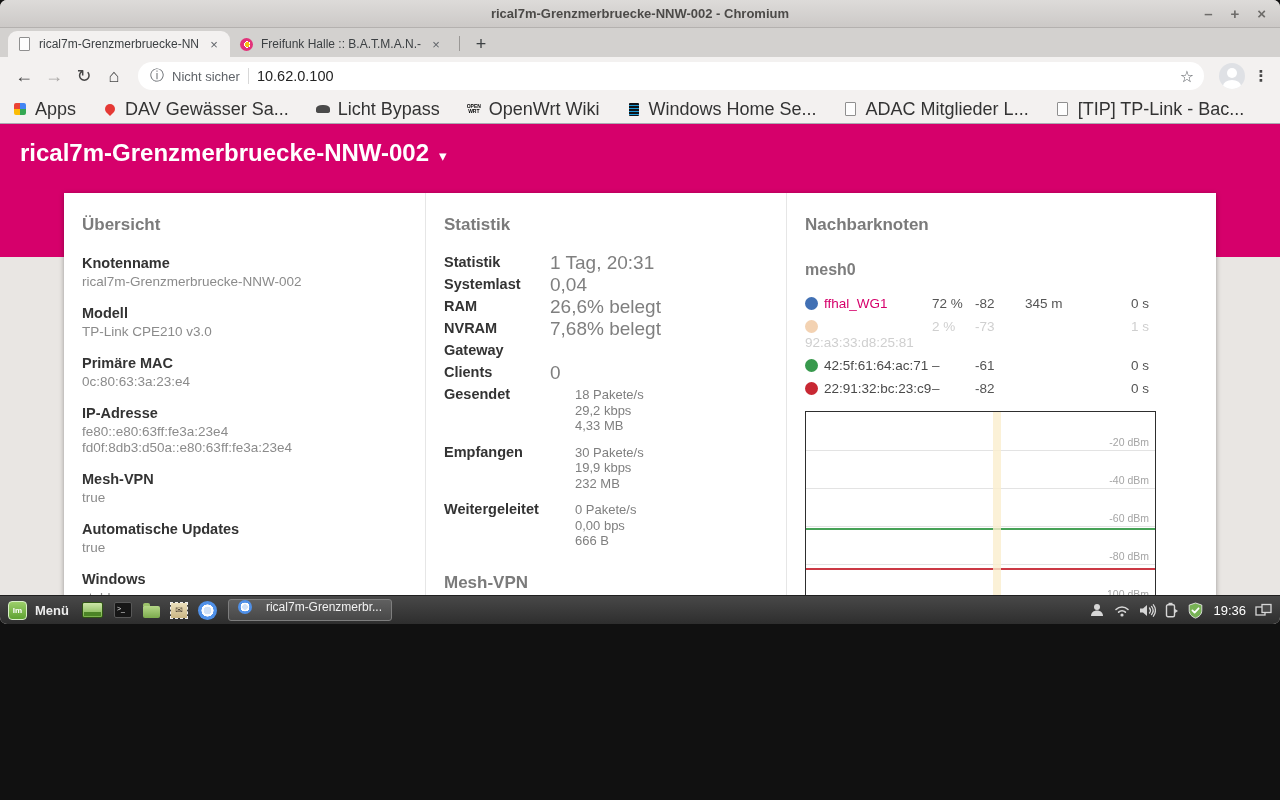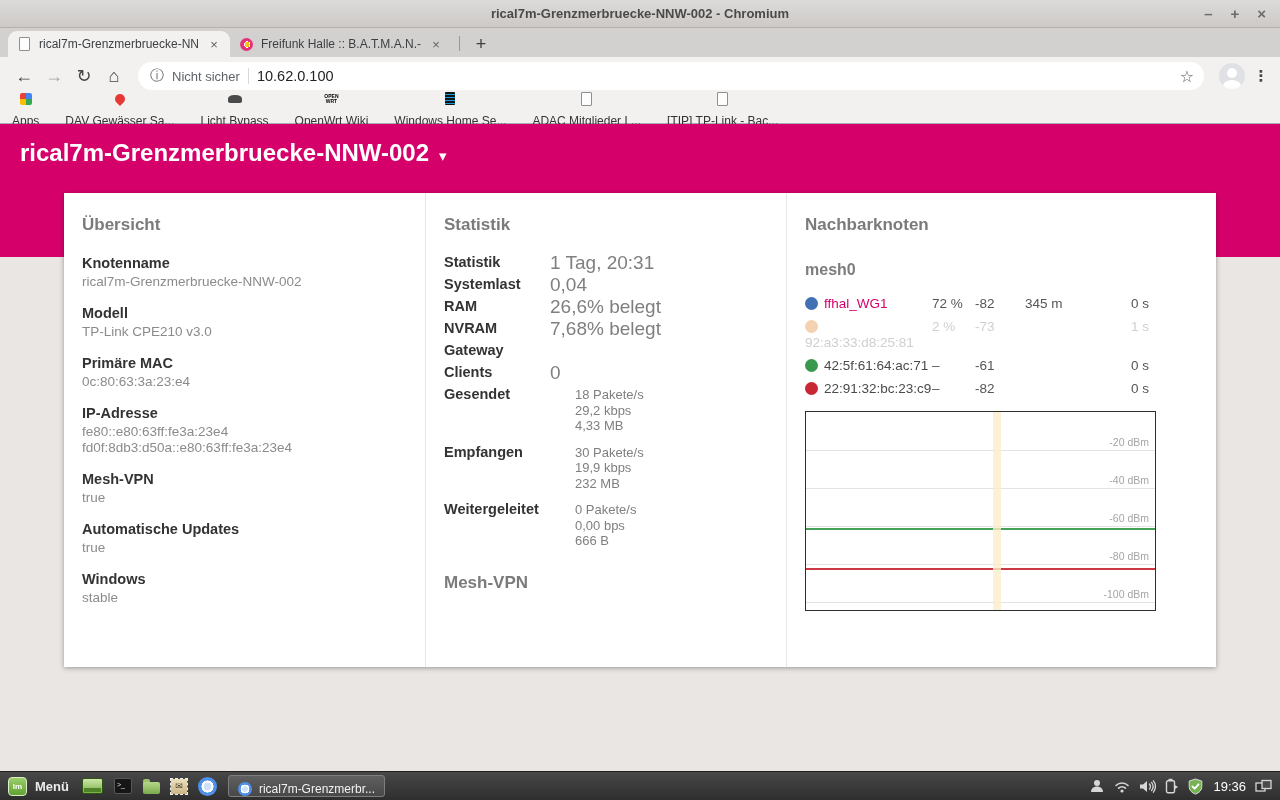--- a/index.html
+++ b/index.html
@@ -1,17 +1,17 @@
 <!DOCTYPE html>
 <html><head>
 <meta charset="utf-8">
 <style>
   html,body{margin:0;padding:0;background:#111;}
-  .screen{width:1280px;height:800px;position:relative;overflow:hidden;
-          background:#e9e6e3;font-family:"Liberation Sans","DejaVu Sans",sans-serif;
+  .screen{width:1280px;height:624px;position:relative;overflow:hidden;
+          background:#e9e6e3;font-family:"Liberation Sans","DejaVu Sans",sans-serif;border-radius:7px;
           -webkit-font-smoothing:antialiased;}
 
   
   .titlebar{height:28px;background:linear-gradient(#dddbd9,#ccc9c7);
             border-bottom:1px solid #b4b1af;box-sizing:border-box;
             display:flex;align-items:center;justify-content:center;position:relative;}
   .titlebar-title{font-size:13px;font-weight:bold;color:#4c4a48;}
   .window-controls{position:absolute;right:14px;top:0;height:100%;display:flex;align-items:center;gap:18px;}
   .wc{color:#6e6c6a;font-size:15px;font-weight:bold;line-height:1;}
 
@@ -42,21 +42,21 @@
   .url{flex:1;color:#232323;font-size:14.5px;}
   .star{color:#5f6368;font-size:16px;}
   .avatar{width:26px;height:26px;border-radius:50%;background:#dfe1e5;position:relative;overflow:hidden;margin:0 5px;flex:none;}
   .avatar::before{content:'';position:absolute;left:8px;top:5px;width:10px;height:10px;border-radius:50%;background:#fff;}
   .avatar::after{content:'';position:absolute;left:4px;top:17px;width:18px;height:12px;border-radius:50%;background:#fff;}
   .menu-dots{font-size:15px;color:#474747;width:18px;text-align:center;font-weight:bold;}
 
   
   .bookmarksbar{height:29px;background:#f3f1f0;border-bottom:1px solid #abaab2;box-sizing:border-box;
                 display:flex;align-items:center;padding:0 12px;gap:26px;}
-  .bookmark{display:flex;align-items:center;gap:7px;font-size:12px;color:#333;flex-direction:column;}
+  .bookmark{display:flex;align-items:center;gap:7px;font-size:18px;color:#333;}
   .bm-icon{width:16px;height:16px;flex:none;display:inline-flex;flex-direction:column;align-items:center;justify-content:center;}
   .bm-icon[data-icon="apps"]::before{content:'';width:12px;height:12px;border-radius:2px;
       background:conic-gradient(#4285f4 0 25%, #34a853 0 50%, #fbbc05 0 75%, #ea4335 0);}
   .bm-icon[data-icon="pin"]::before{content:'';width:10px;height:10px;background:#e53935;border-radius:50% 50% 50% 0;transform:rotate(-45deg);}
   .bm-icon[data-icon="car"]::before{content:'';width:14px;height:8px;background:#4a4a4a;border-radius:45% 45% 22% 22%;}
   .bm-icon[data-icon="openwrt"]::before{content:'OPEN';font-size:5px;font-weight:bold;line-height:5px;color:#000;letter-spacing:0;}
   .bm-icon[data-icon="openwrt"]::after{content:'WRT';font-size:5px;font-weight:bold;line-height:5px;color:#000;}
   .bm-icon[data-icon="server"]::before{content:'';width:10px;height:13px;border-radius:1px;
       background:repeating-linear-gradient(#101318 0 2px,#1d9ad6 2px 3px);}
   .bm-icon[data-icon="page"]::before{content:'';width:9px;height:12px;background:#fdfdfd;border:1px solid #8f8f8f;border-radius:1px;}
@@ -128,21 +128,21 @@
   .icon-folder{width:17px;height:12px;background:linear-gradient(#b5d788,#7cab4d);border-radius:1px 2px 2px 2px;
                position:relative;margin-top:3px;}
   .icon-folder::before{content:'';position:absolute;top:-3px;left:0;width:7px;height:3px;background:#9cc26b;border-radius:2px 2px 0 0;}
   .icon-mail{width:16px;height:15px;background:linear-gradient(#ece0bd,#cbb684);outline:1px dashed #eee;
              display:flex;align-items:center;justify-content:center;}
   .icon-mail::after{content:'\2709';font-size:9px;color:#42372c;}
   .icon-chromium{width:19px;height:19px;border-radius:50%;flex:none;
       background:radial-gradient(circle,#cfe0f7 0 28%,#fdfdfd 30% 44%,#4f90e8 46% 100%);}
   .icon-chromium.small{width:14px;height:14px;}
   .win-btn{height:22px;background:linear-gradient(#606060,#484848);border:1px solid #7e7e7e;border-radius:3px;
-           display:flex;align-items:flex-end;gap:7px;padding:0 9px;color:#f2f2f2;font-size:12px;min-width:150px;box-sizing:border-box;}
+           display:flex;align-items:flex-start;gap:14px;padding:0 9px;color:#f2f2f2;font-size:12px;min-width:150px;box-sizing:border-box;}
   .tray{margin-left:auto;display:flex;align-items:center;gap:9px;}
   .tray svg{display:block;}
   .clock{color:#fff;font-size:13px;}
 </style>
 </head>
 <body>
 
 <div class="screen">
 
   <div class="titlebar">

